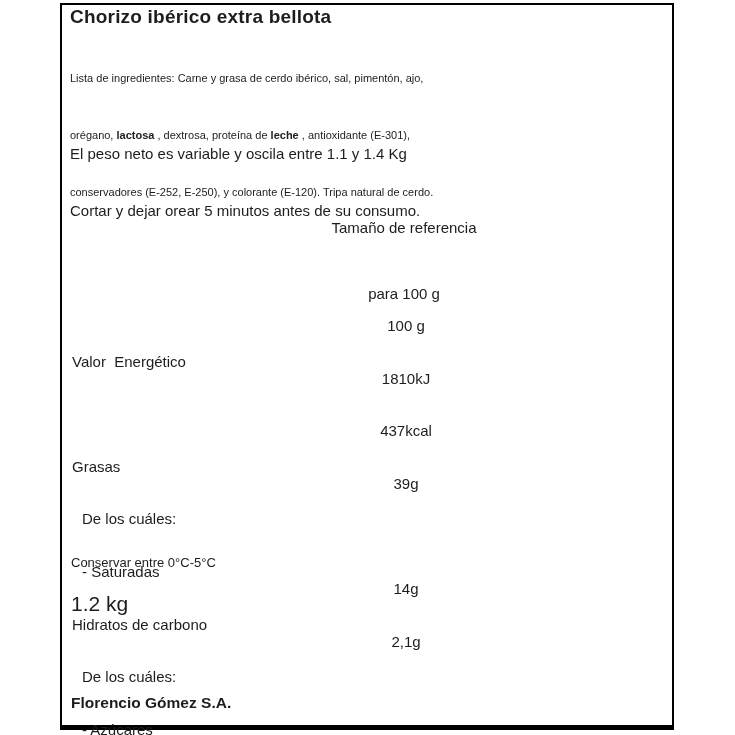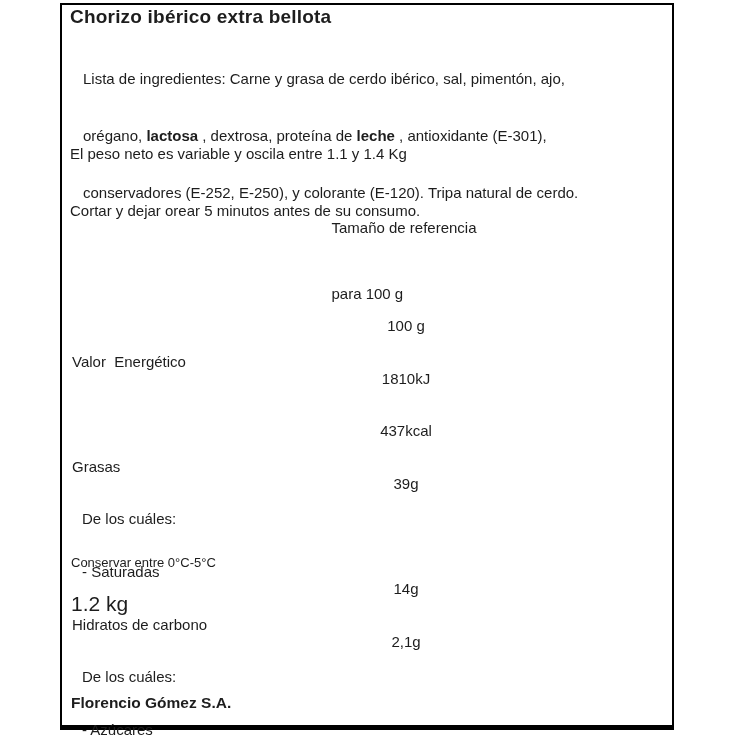--- a/index.html
+++ b/index.html
@@ -32,39 +32,40 @@
   }
   .abs { position: absolute; white-space: pre; }
   .title {
     left: 8px;
     top: 1px;
     font-size: 19px;
     font-weight: bold;
     letter-spacing: 0.2px;
   }
   .ingredients {
-    left: 21px;
+    left: 8px;
     top: 26px;
-    font-size: 15px;
+    font-size: 11px;
     line-height: 19px;
   }
   .ing-line { white-space: pre; }
   .b { font-weight: bold; }
   .weight-info {
     left: 8px;
     top: 101px;
     font-size: 15px;
     line-height: 19px;
   }
   .reference {
     left: 342px;
     top: 168px;
     transform: translateX(-50%);
     font-size: 15px;
     line-height: 22px;
+    text-align: center;
   }
   .nutrition {
     left: 0px;
     top: 244px;
     width: 610px;
     font-size: 15px;
   }
   .nrow {
     position: relative;
     height: 18.6px;

